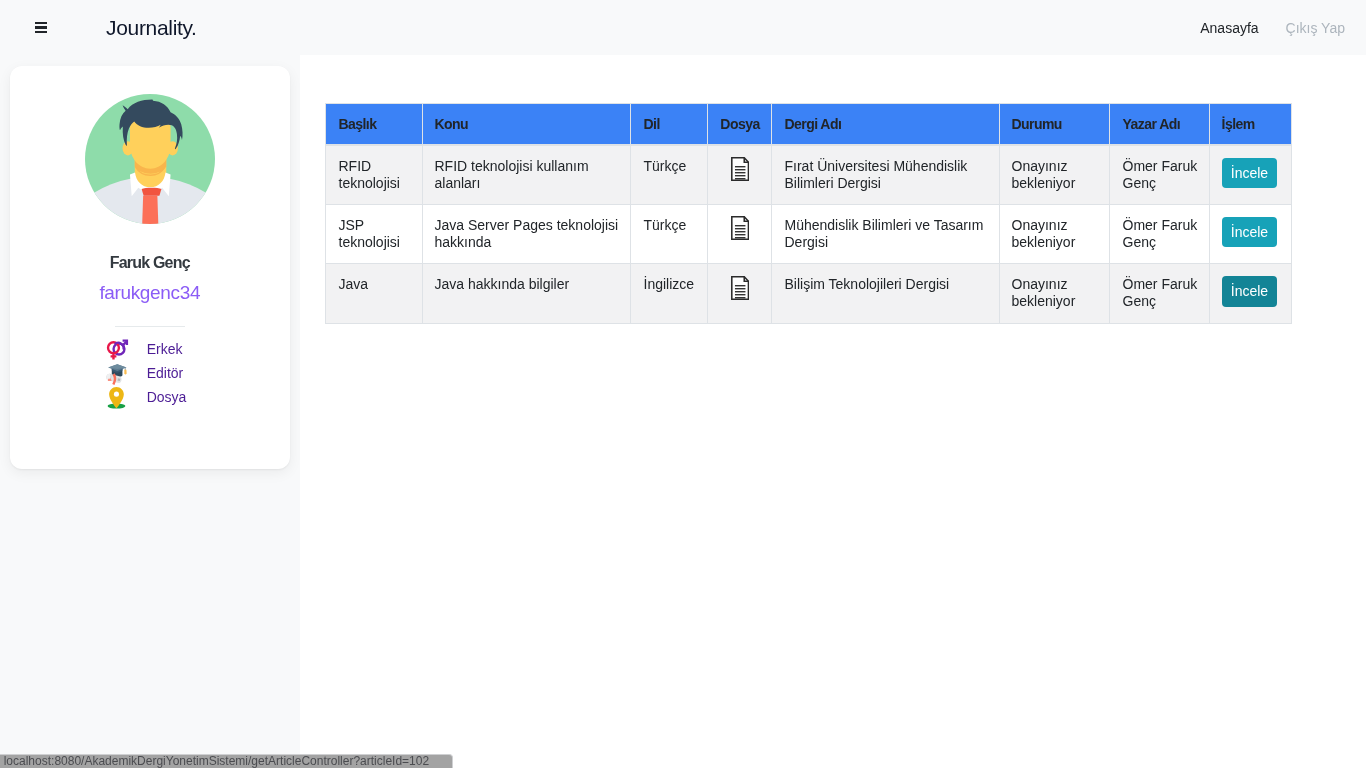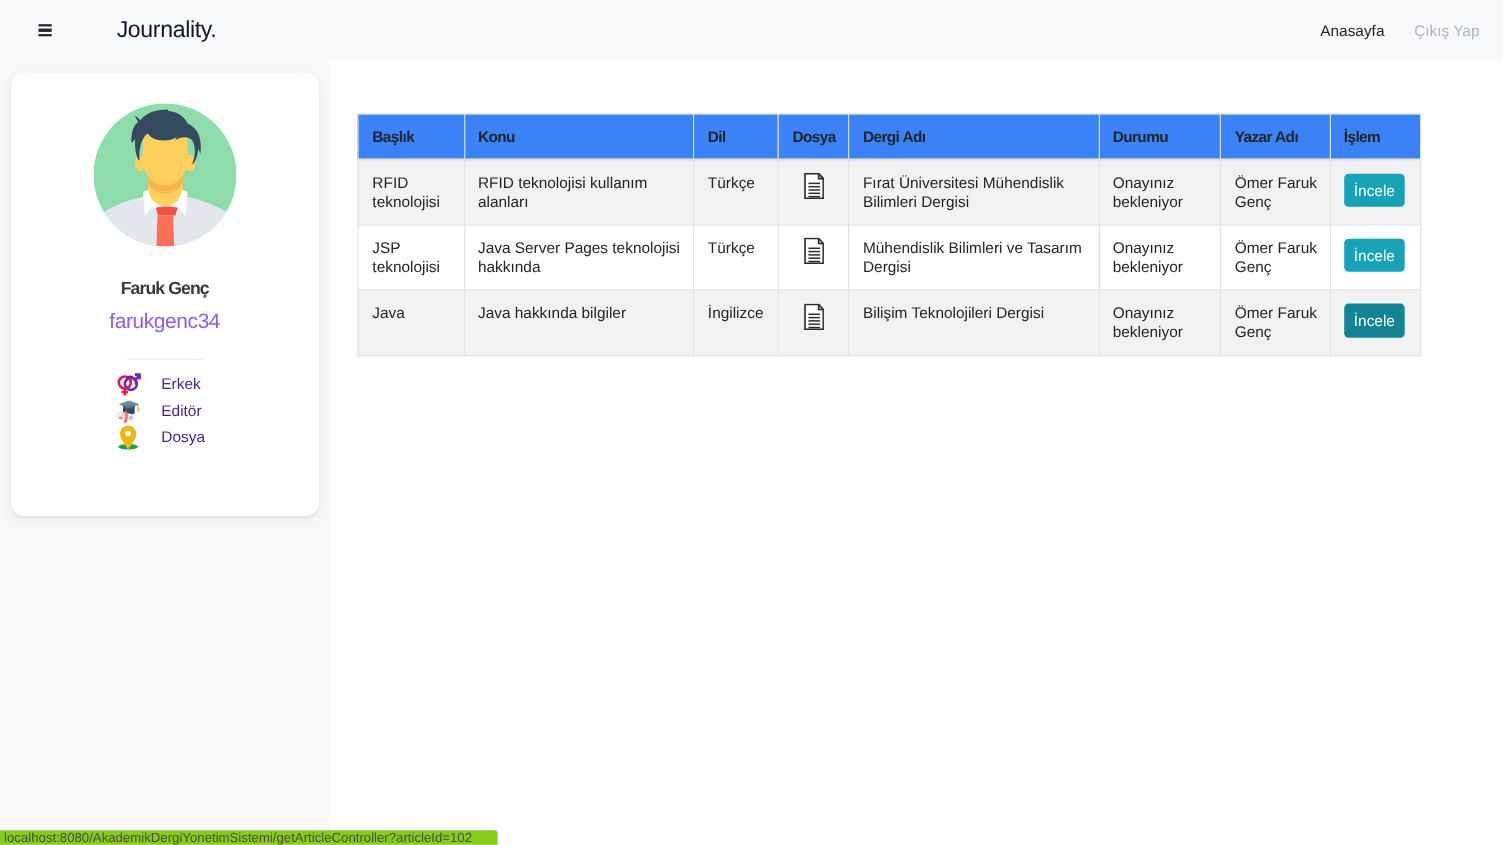--- a/index.html
+++ b/index.html
@@ -54,21 +54,21 @@
   table.tbl .c4{width:228px; padding-left:13px; padding-right:4px;}
   table.tbl .c5{width:110px; padding-left:12px; padding-right:3px;}
   table.tbl .c6{width:100px; padding-left:13px; padding-right:2px;}
   table.tbl .c7{width:82px; padding-left:12.1px; padding-right:6px;}
   table.tbl td.c3 { padding-top:11.6px; }
   .docicon { display:block; margin:0 auto; }
   .btn { display:inline-block; background:#17a2b8; color:#fff; border-radius:4px; width:55.7px; height:30.7px; font-size:14px; text-decoration:none; line-height:30.7px; text-align:center; }
   .btn.hover { background:#138496; }
 
   .statusbar {
-    position:absolute; left:0; bottom:0; height:14px; background:#84cc16;
+    position:absolute; left:0; bottom:0; height:14px; background:#a3a3a3;
     border-top-right-radius:4px; border-right:1px solid #cfd0d2; border-top:1px solid #cfd0d2;
     font-size:12px; line-height:1; color:#4b4c50; padding:0 7px 1px 3.7px; display:flex; align-items:center;
     font-family:"Liberation Sans", sans-serif; width:453px; white-space:nowrap; overflow:hidden;
   }
 </style>
 </head>
 <body>
 
 <div class="navbar">
   <div class="nav-toggle">

